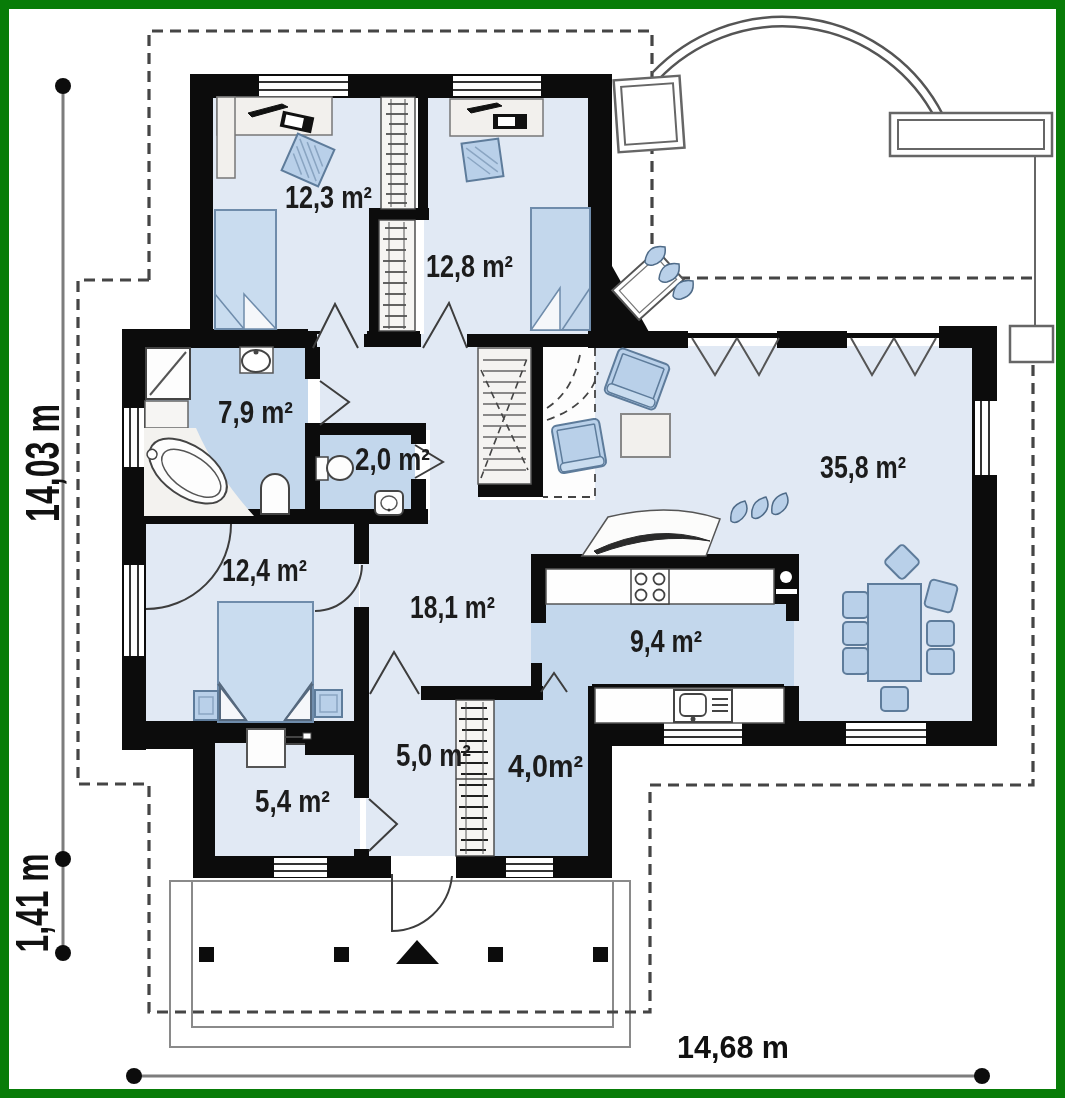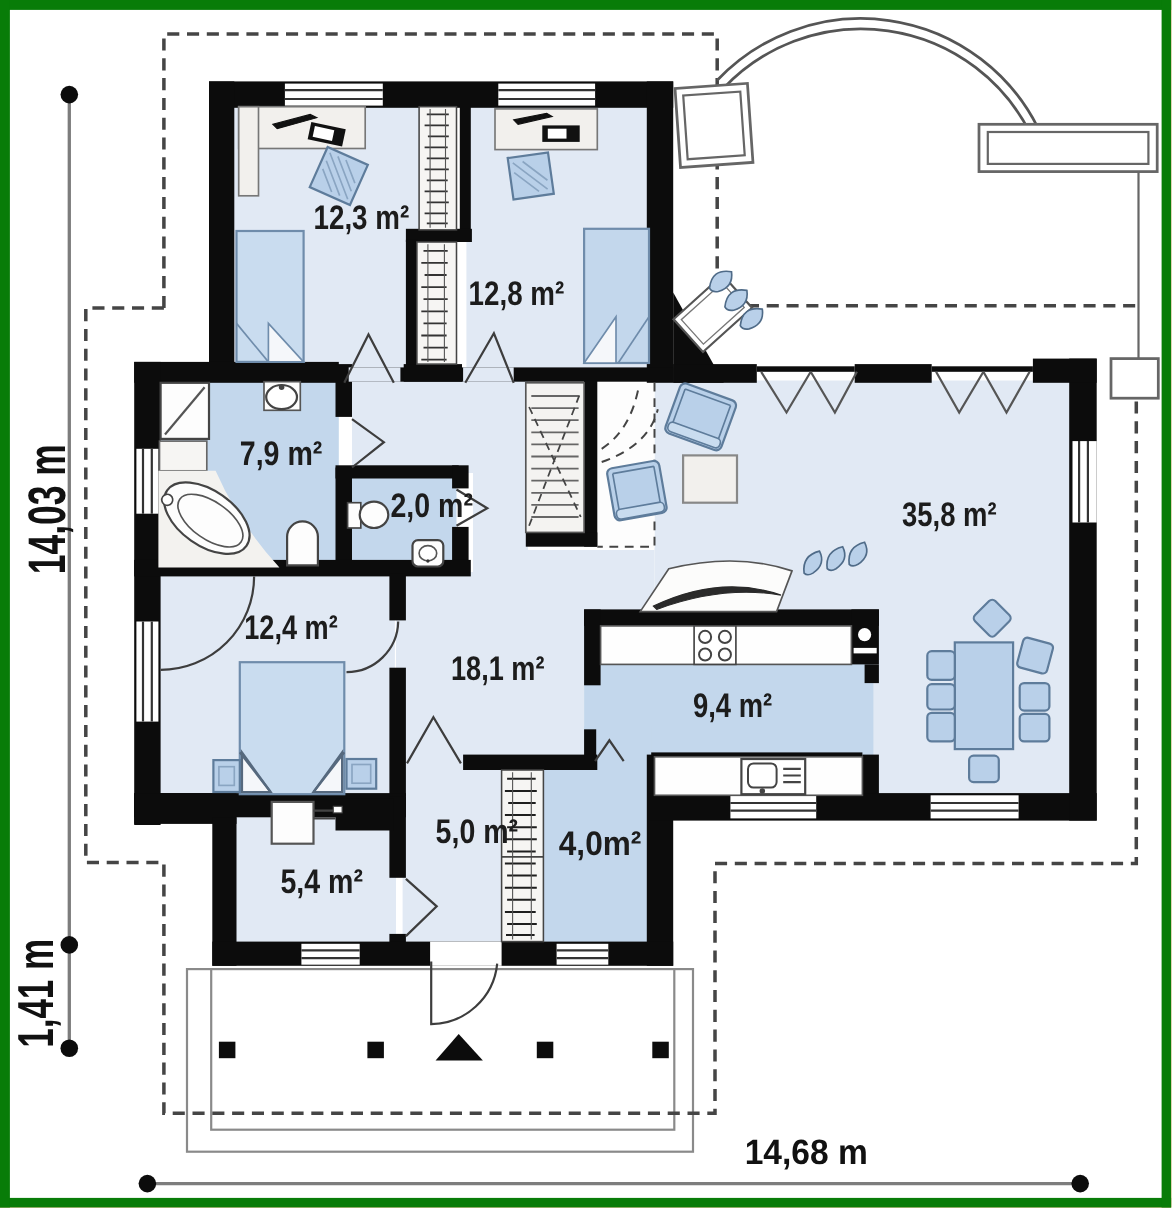--- a/index.html
+++ b/index.html
@@ -1,16 +1,16 @@
 <!DOCTYPE html>
 <html><head>
 <meta charset="utf-8">
 <style>
 html,body{margin:0;padding:0;background:#fff;}
-#wrap{position:relative;width:1065px;height:1098px;background:#f97316;font-family:"Liberation Sans",sans-serif;text-align:center;}
+#wrap{position:relative;width:1065px;height:1098px;background:#a3a3a3;font-family:"Liberation Sans",sans-serif;text-align:center;}
 svg{display:block}
 .lbl{font-family:"Liberation Sans",sans-serif;font-weight:bold;fill:#1c1c1c;font-size:31px;}
 </style>
 </head>
 <body>
 <div id="wrap">
 <svg width="1065" height="1098" viewBox="0 0 1065 1098">
 
 <rect x="0" y="0" width="1065" height="1098" fill="#ffffff"></rect>
 

